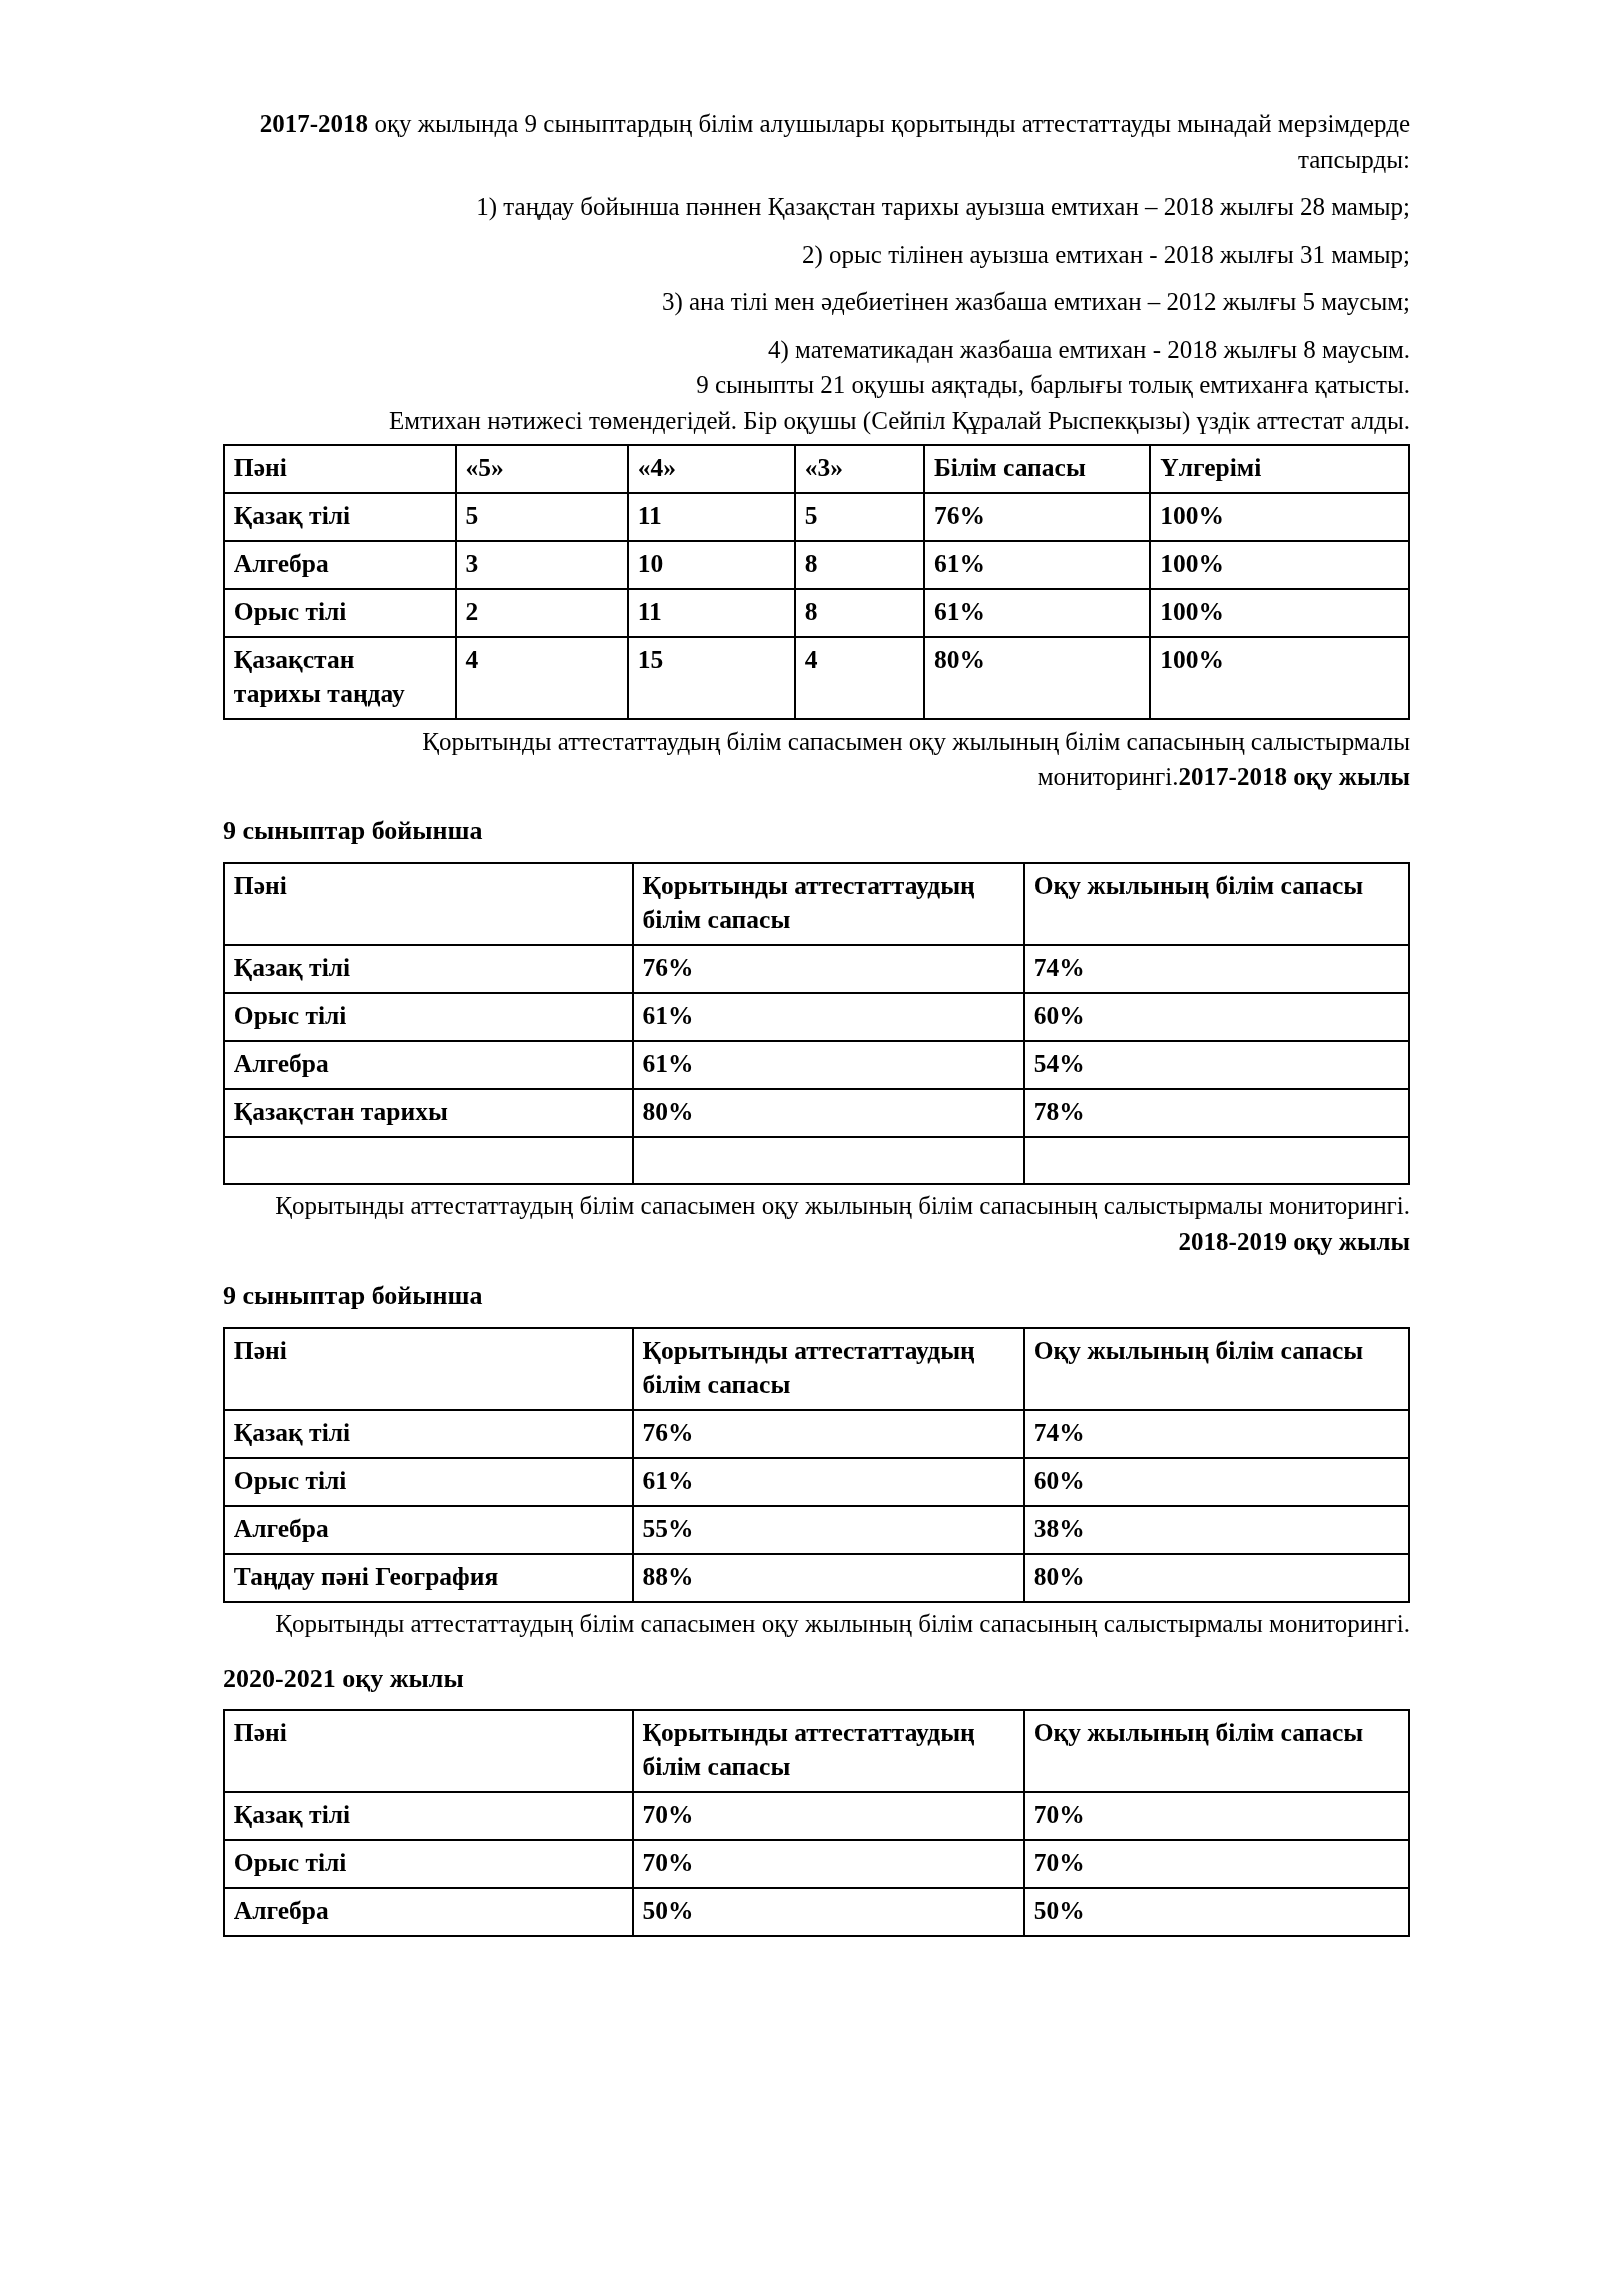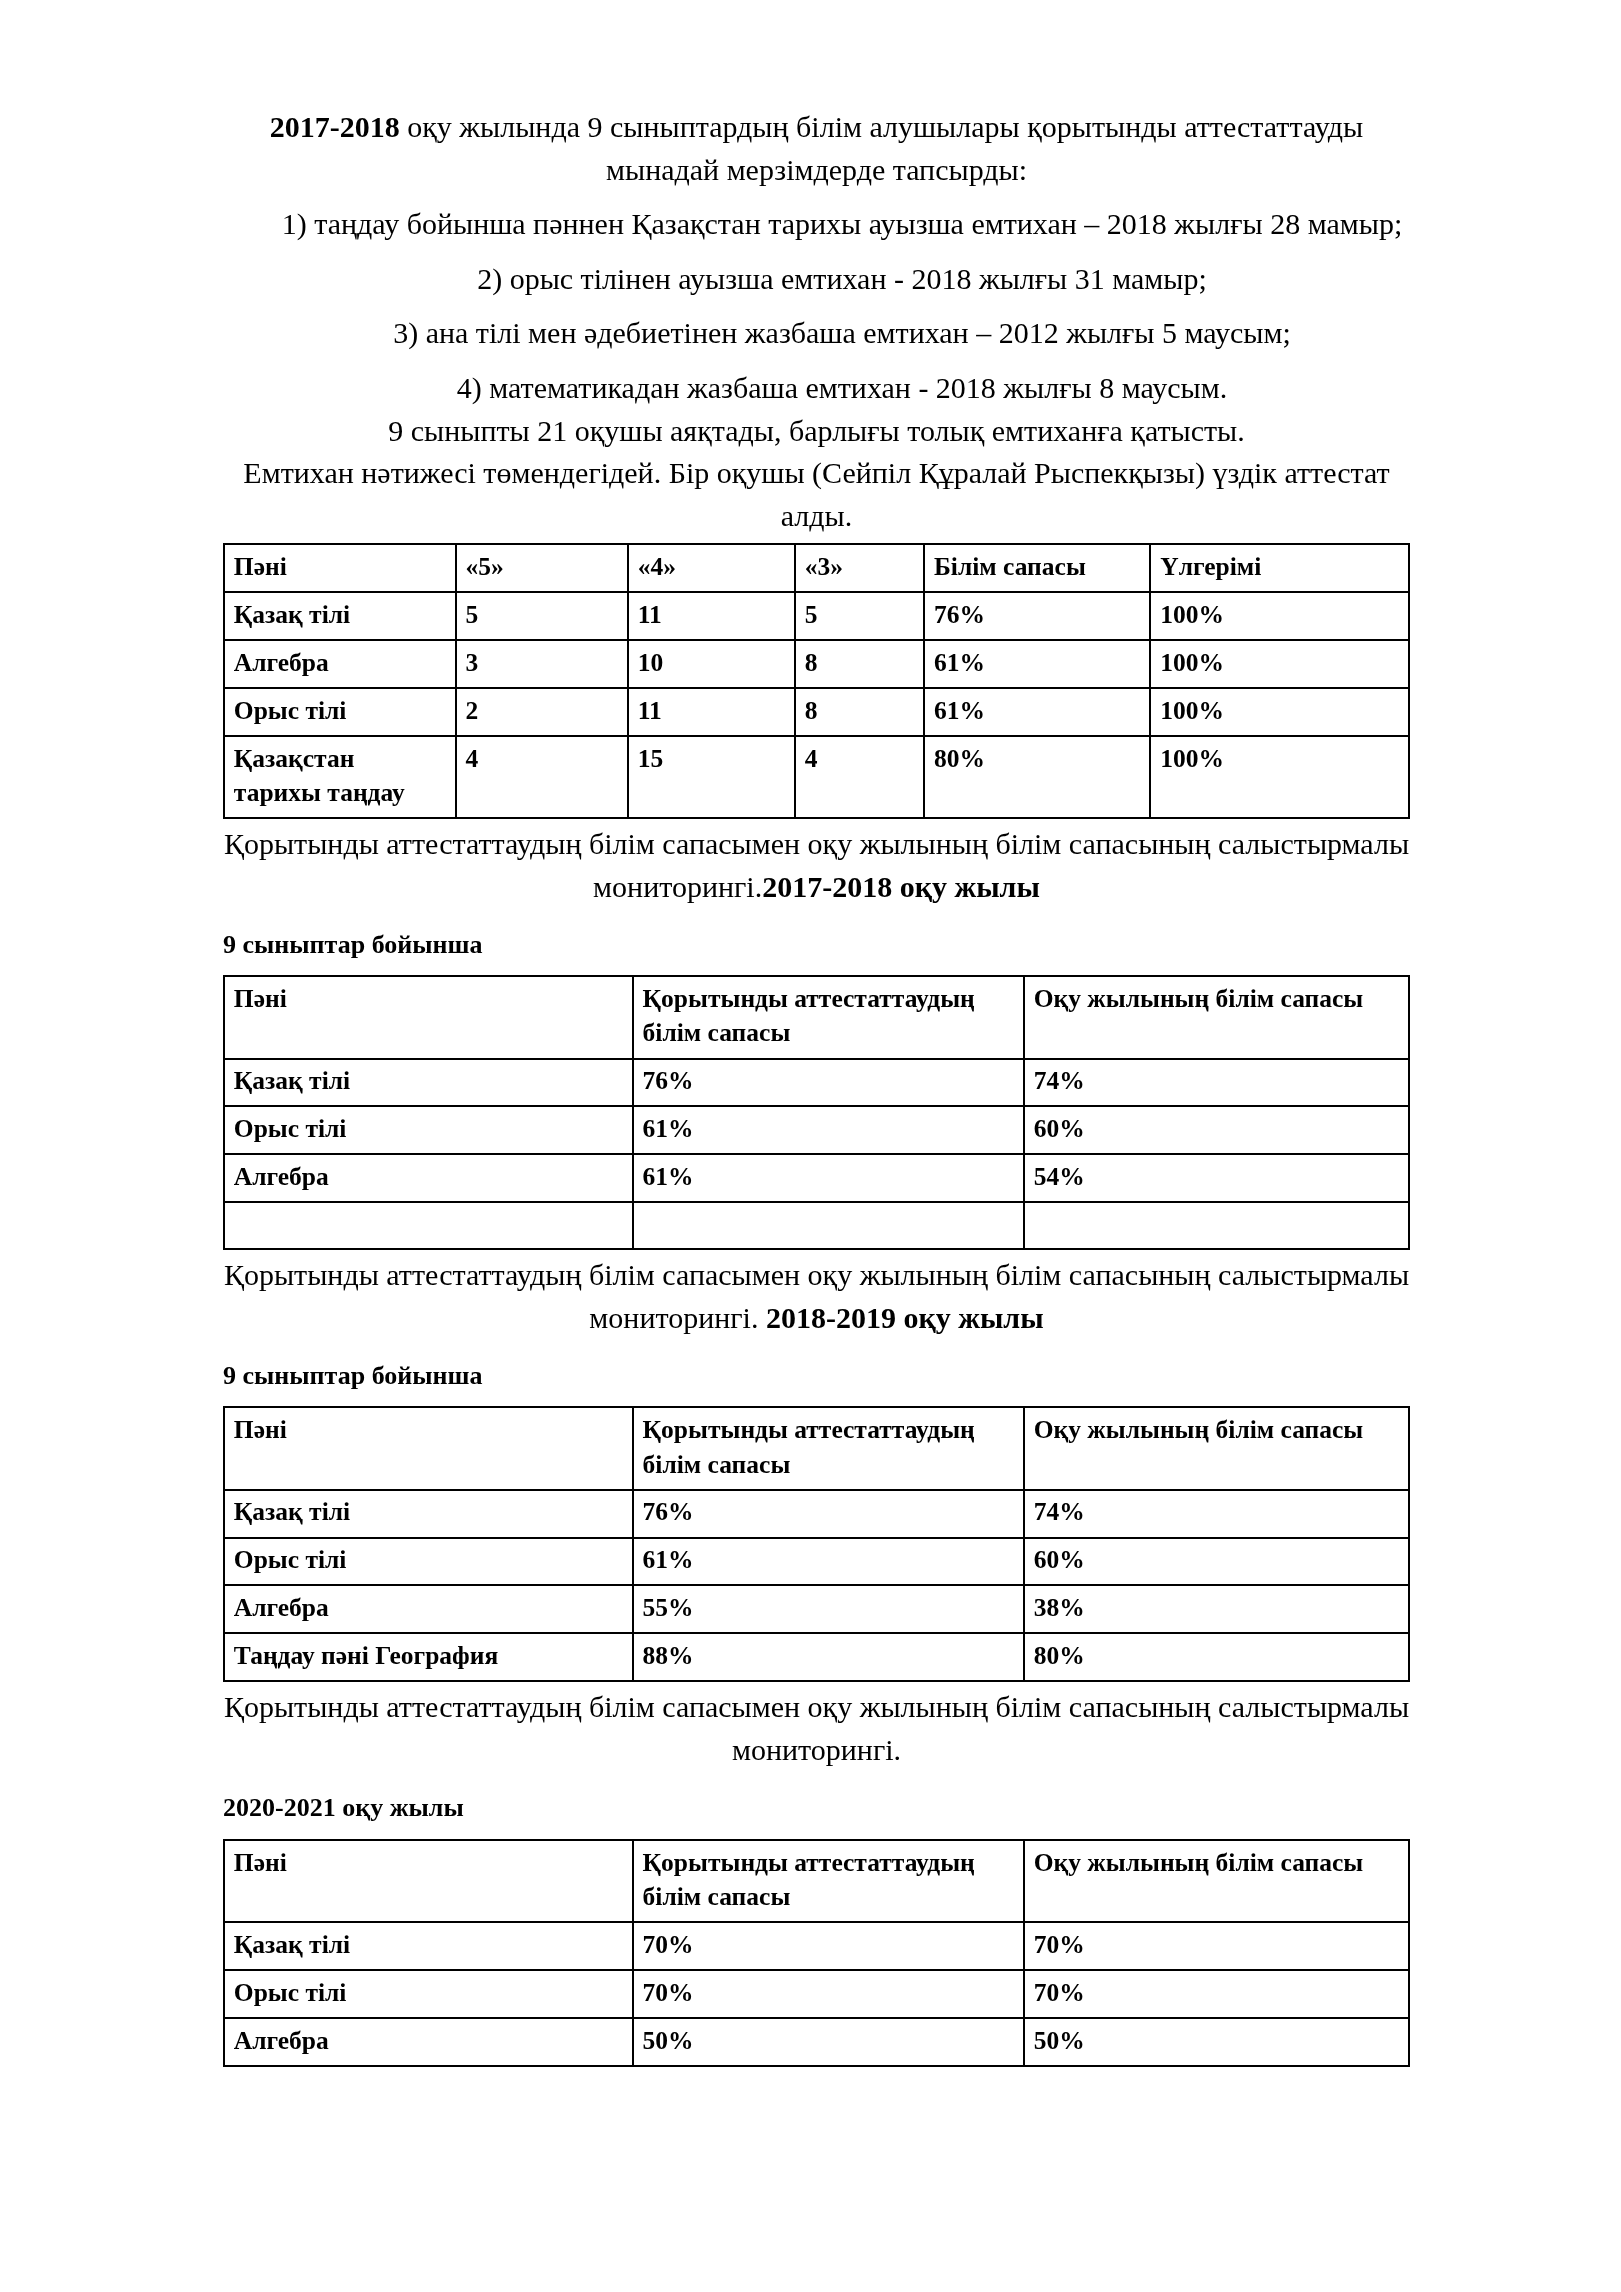--- a/index.html
+++ b/index.html
@@ -14,23 +14,23 @@
   .page {
     position: relative;
     width: 1621px;
     min-height: 2293px;
     margin: 0 auto;
     background: #ffffff;
     box-sizing: border-box;
     padding: 106px 211px 59px 223px;
   }
   .para {
-    font-size: 30px;
+    font-size: 25px;
     line-height: 1.42;
-    text-align: center;
+    text-align: right;
     margin: 0;
   }
   .para.indent {
     text-indent: 51px;
     margin-top: 12px;
   }
   .b {
     font-weight: bold;
   }
   .spacer-sm { height: 9.8px; }
@@ -167,20 +167,25 @@
         <td>Орыс тілі</td>
         <td>61%</td>
         <td>60%</td>
       </tr>
       <tr>
         <td>Алгебра</td>
         <td>61%</td>
         <td>54%</td>
       </tr>
       <tr>
+        <td>Қазақстан тарихы</td>
+        <td>80%</td>
+        <td>78%</td>
+      </tr>
+      <tr>
         <td class="cell-empty"></td>
         <td class="cell-empty"></td>
         <td class="cell-empty"></td>
       </tr>
     </tbody>
   </table>
 
   <p class="para">
     <span>Қорытынды аттестаттаудың білім сапасымен оқу жылының білім сапасының салыстырмалы мониторингі. </span><span class="b">2018-2019 оқу жылы</span>
   </p>

